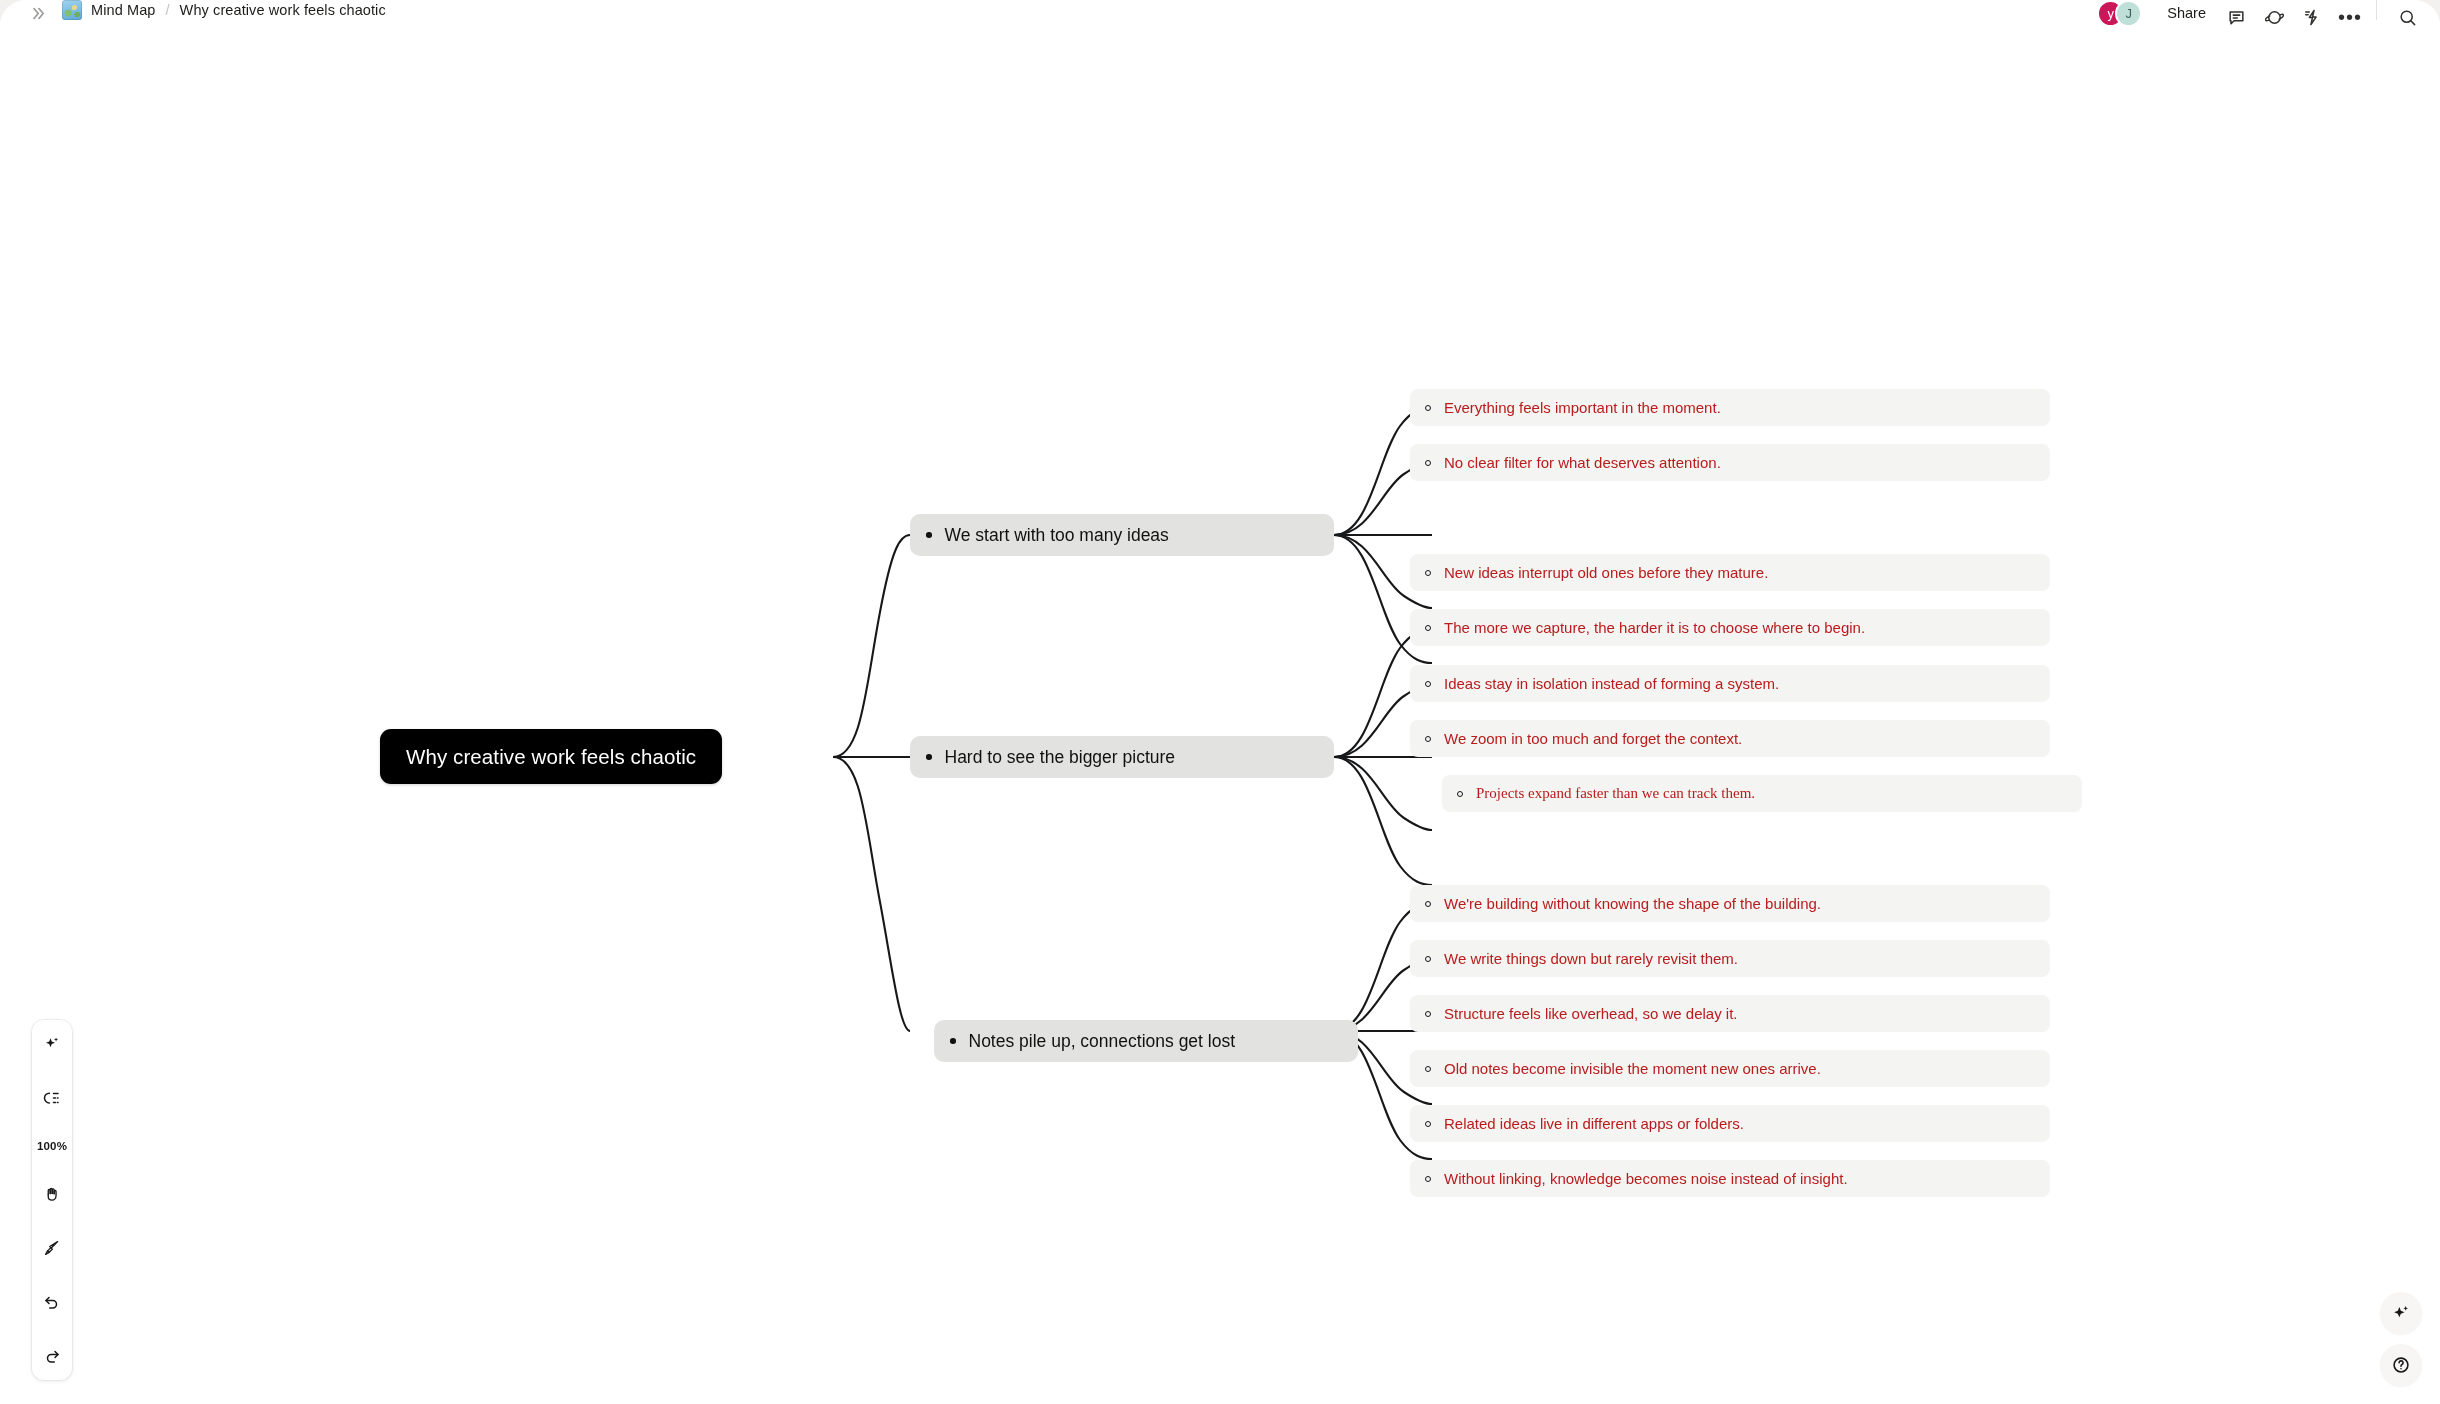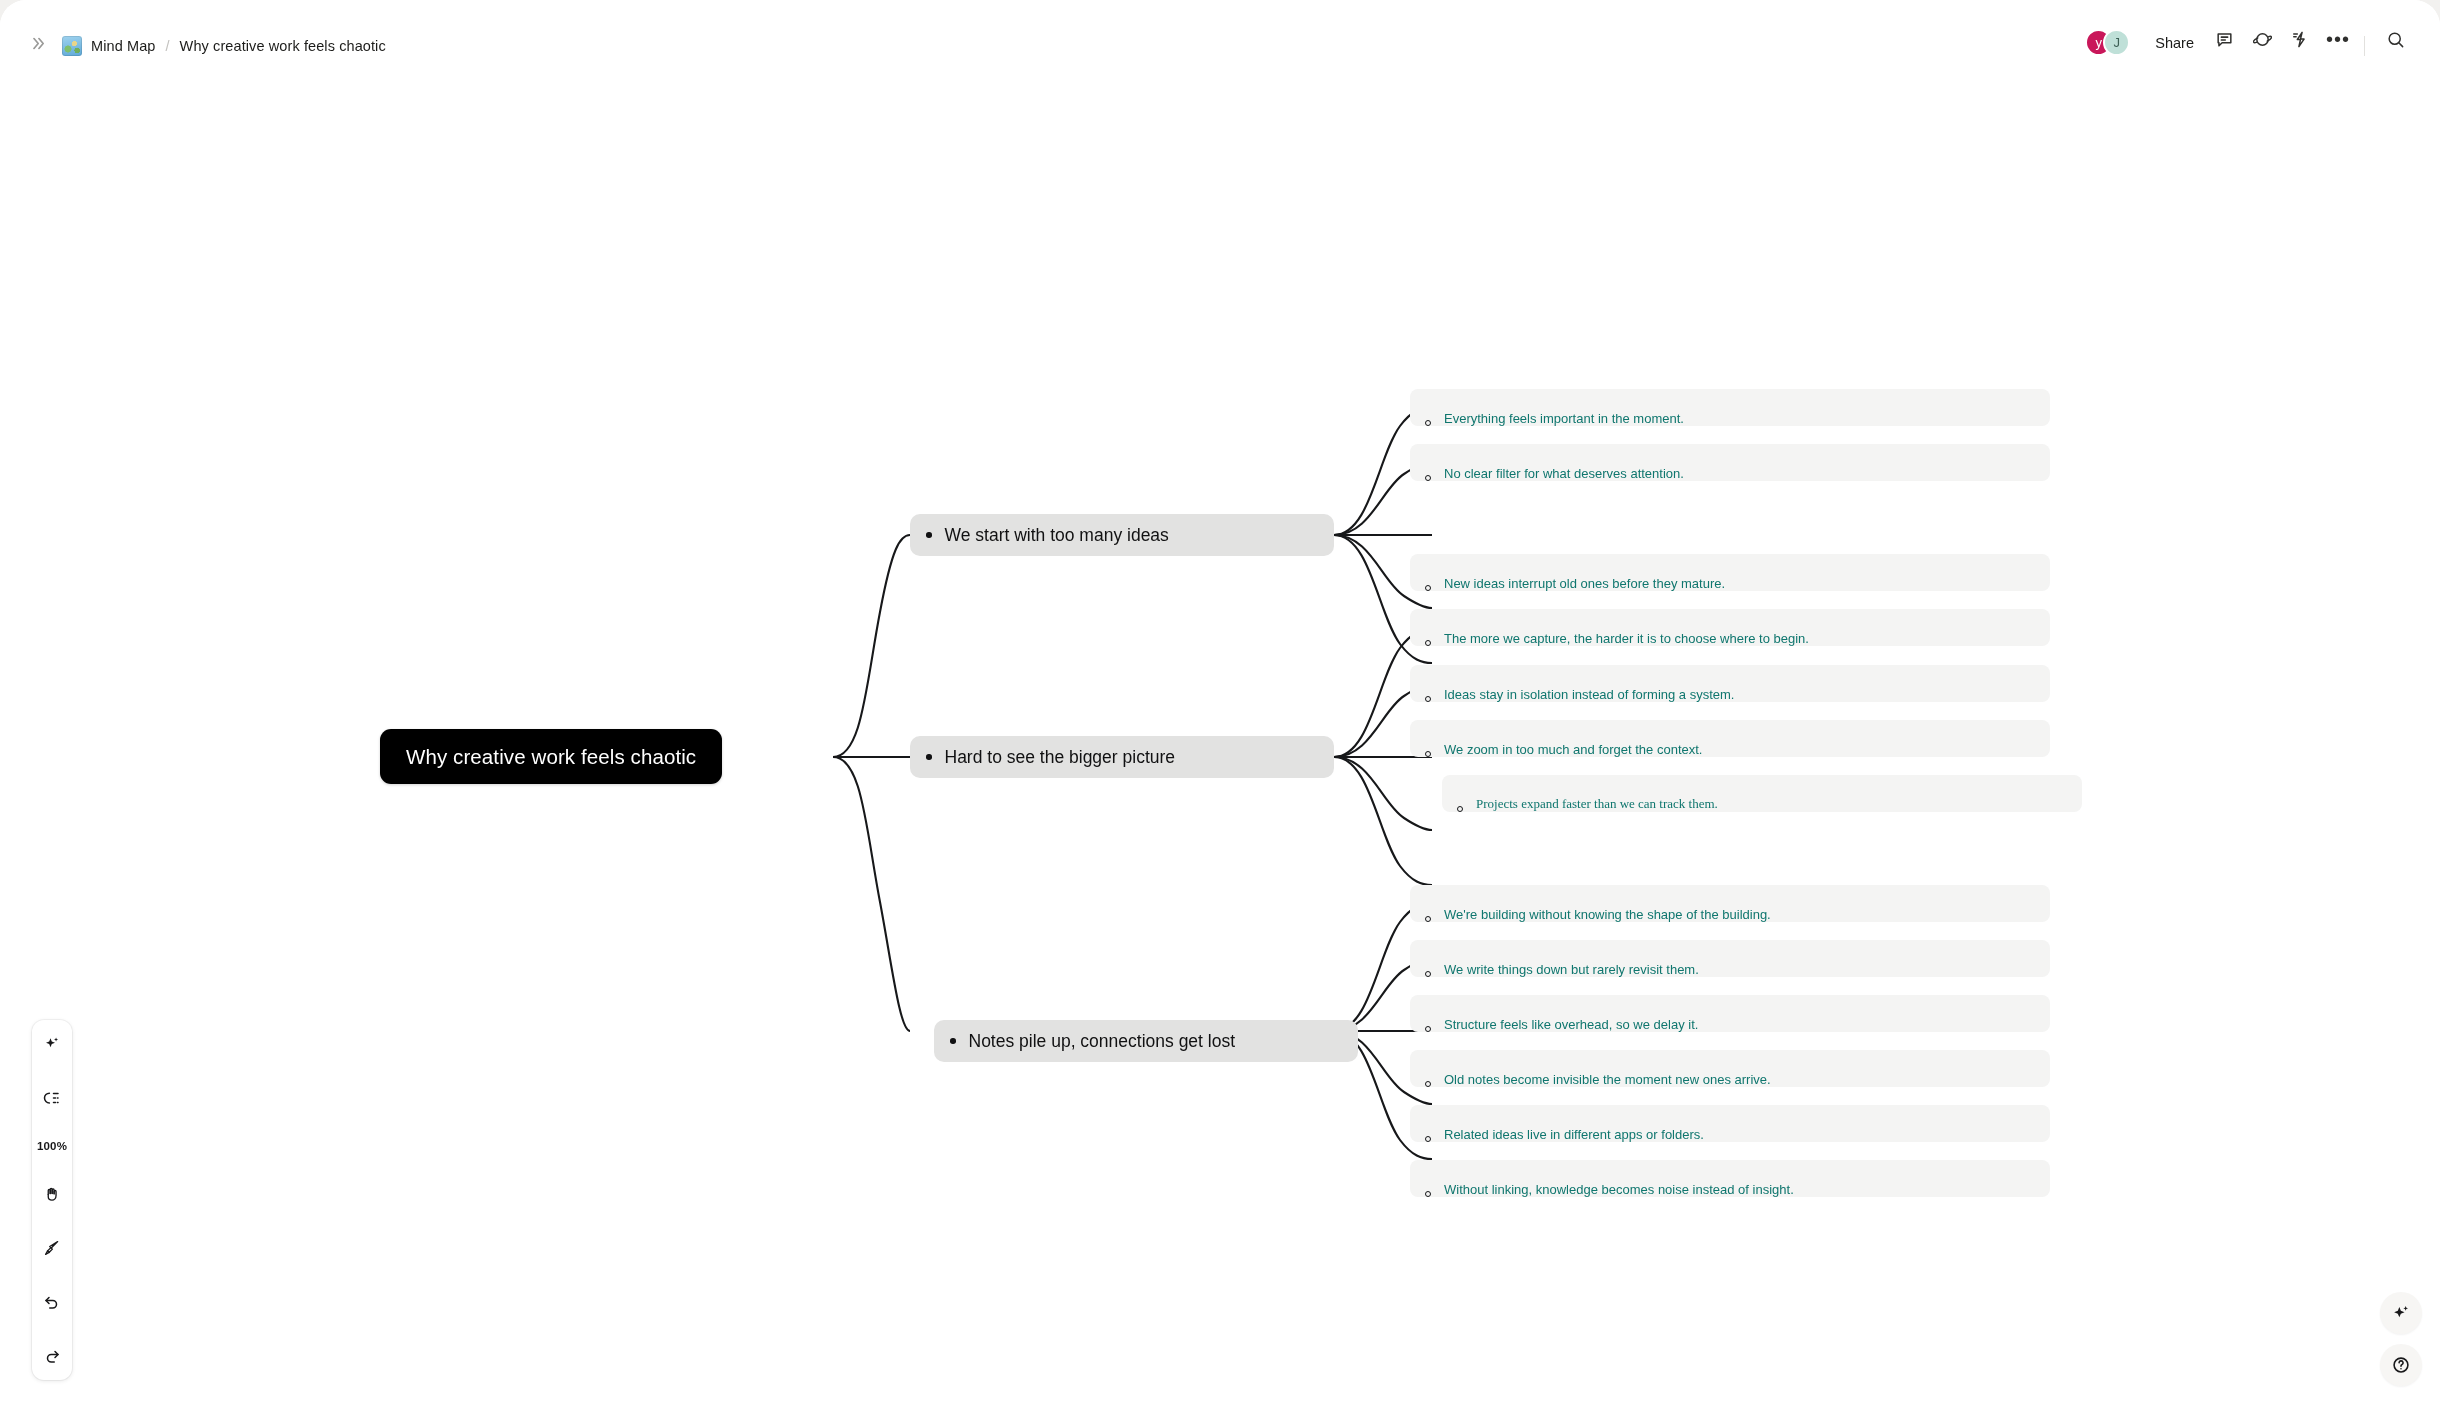--- a/index.html
+++ b/index.html
@@ -13,21 +13,21 @@
     position: absolute; inset: 0;
     background: #ffffff;
     border-top-left-radius: 26px;
     border-top-right-radius: 26px;
     overflow: hidden;
   }
 
   
   .topbar {
     position: absolute; top: 0; left: 0; right: 0; height: 56px;
-    display: flex; align-items: flex-end; padding: 0 28px 0 24px;
+    display: flex; align-items: flex-start; padding: 0 16px 0 24px;
     background: #ffffff; z-index: 40;
   }
   .chev-expand {
     width: 26px; height: 26px; display: flex; align-items: center; justify-content: center;
     color: #9a9a98; flex: none; cursor: pointer;
   }
   .crumbs { display: flex; align-items: center; margin-left: 12px; gap: 9px; }
   .crumb-icon {
     width: 20px; height: 20px; border-radius: 3px; flex: none;
     background:
@@ -80,23 +80,23 @@
     background: #e2e2e1; color: #111112; border-radius: 10px;
     height: 42px; padding: 0 18px 0 16px; font-size: 17.5px;
     cursor: pointer; white-space: nowrap;
   }
   .node-branch .bullet {
     width: 5.5px; height: 5.5px; border-radius: 50%;
     background: #111112; margin-right: 13px; flex: none;
   }
 
   .node-leaf {
-    background: #f4f4f3; color: #0f766e; border-radius: 8px;
-    height: 37px; padding: 0 16px 0 15px; font-size: 13px;
-    cursor: pointer; white-space: nowrap; align-items: flex-end;
+    background: #f4f4f3; color: #b91c1c; border-radius: 8px;
+    height: 37px; padding: 0 16px 0 15px; font-size: 15px;
+    cursor: pointer; white-space: nowrap;
   }
   .node-leaf .bullet-o {
     width: 6px; height: 6px; border-radius: 50%;
     border: 1.4px solid #16171a; margin-right: 13px; flex: none;
   }
 
   
   .lefttool {
     position: absolute; left: 32px; top: 1020px;
     width: 40px; padding: 9px 0 9px 0;

